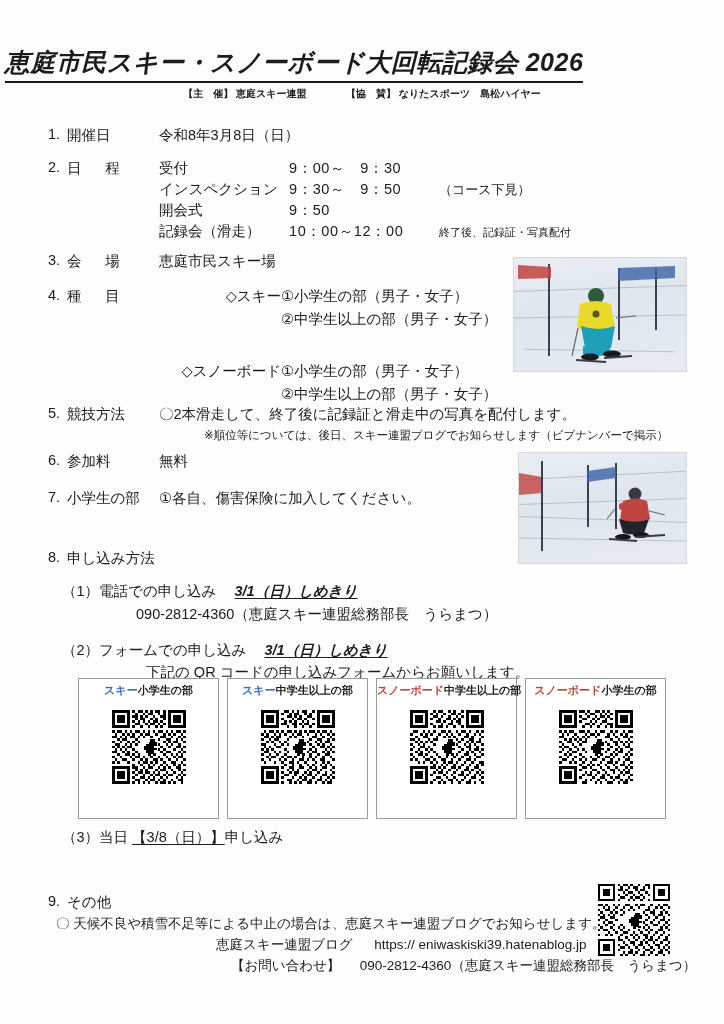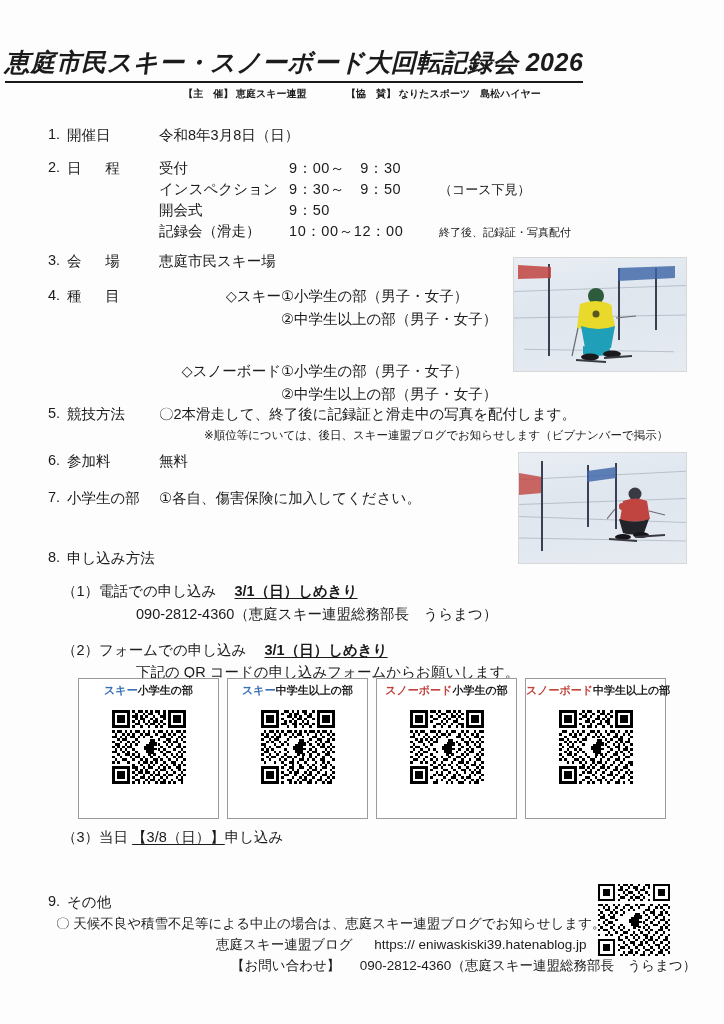--- a/index.html
+++ b/index.html
@@ -154,21 +154,21 @@
   }
   .qr-mini {
     position: absolute;
     width: 74px;
     height: 74px;
   }
 
   
   .sub { position: absolute; font-size: 14.5px; white-space: nowrap; }
   .u { text-decoration: underline; text-underline-offset: 2px; }
-  .b { font-weight: bold; }
+  .b { font-weight: bold; font-style: italic; }
 
   .small13 { font-size: 13.5px; }
 </style>
 </head>
 <body>
 
 <div class="page">
 
   <div class="title-wrap">
     <span class="doc-title">恵庭市民スキー・スノーボード大回転記録会 2026</span>
@@ -274,21 +274,21 @@
     <span style="display:inline-block;width:10px;"></span>
     <span class="u b">3/1（日）しめきり</span>
   </div>
   <div class="sub" style="top:605px; left:136px;">090-2812-4360（恵庭スキー連盟総務部長　うらまつ）</div>
 
   <div class="sub" style="top:641px; left:62px;">
     <span>（2）</span><span>フォームでの申し込み</span>
     <span style="display:inline-block;width:10px;"></span>
     <span class="u b">3/1（日）しめきり</span>
   </div>
-  <div class="sub" style="top:663px; left:136px;text-align:right;">下記の QR コードの申し込みフォームからお願いします。</div>
+  <div class="sub" style="top:663px; left:146px;text-align:right;">下記の QR コードの申し込みフォームからお願いします。</div>
 
   <div class="qr-area" style="top:678px; left:78px;">
 
     <div class="qr-card">
       <div class="qr-title">
         <span class="c-blue">スキー</span><span>小学生の部</span>
       </div>
       <div class="qr-canvas">
         <svg class="qr-mini" style="left:17px; top:9px;" viewBox="0 0 29 29" shape-rendering="crispEdges">
           <rect width="29" height="29" fill="#fff"></rect>
@@ -762,246 +762,20 @@
           <g>
             <rect x="11" y="11" width="7" height="7" fill="#fff"></rect>
             <path fill="#000" d="M15 11.5h2v1h.8v1.6h-1.2v.7h1.1v.9h-1.3v1.1h.9v1.1h-1.2v-.7h-.9v.9h-1v-1.1h-.8v-1.4h-.9v-1.5h.9v-.9h1.1v-.7h.5z"></path>
           </g>
         </svg>
       </div>
     </div>
 
     <div class="qr-card">
       <div class="qr-title">
-        <span class="c-red">スノーボード</span><span>小学生の部</span>
-      </div>
-      <div class="qr-canvas">
-        <svg class="qr-mini" style="left:17px; top:9px;" viewBox="0 0 29 29" shape-rendering="crispEdges">
-          <rect width="29" height="29" fill="#fff"></rect>
-          <g fill="#000">
-            <path d="M0 0h7v7H0z M1 1v5h5V1z M2 2h3v3H2z"></path>
-            <path d="M22 0h7v7h-7z M23 1v5h5V1z M24 2h3v3h-3z"></path>
-            <path d="M0 22h7v7H0z M1 23v5h5v-5z M2 24h3v3H2z"></path>
-            <rect x="8" y="0" width="2" height="1"></rect>
-              <rect x="11" y="0" width="1" height="1"></rect>
-              <rect x="14" y="0" width="2" height="1"></rect>
-              <rect x="17" y="0" width="1" height="1"></rect>
-              <rect x="19" y="0" width="1" height="1"></rect>
-            <rect x="10" y="1" width="1" height="1"></rect>
-              <rect x="12" y="1" width="2" height="1"></rect>
-              <rect x="16" y="1" width="1" height="1"></rect>
-              <rect x="18" y="1" width="1" height="1"></rect>
-              <rect x="20" y="1" width="1" height="1"></rect>
-            <rect x="8" y="2" width="1" height="1"></rect>
-              <rect x="11" y="2" width="1" height="1"></rect>
-              <rect x="14" y="2" width="1" height="1"></rect>
-              <rect x="16" y="2" width="2" height="1"></rect>
-              <rect x="19" y="2" width="1" height="1"></rect>
-            <rect x="9" y="3" width="2" height="1"></rect>
-              <rect x="13" y="3" width="1" height="1"></rect>
-              <rect x="15" y="3" width="1" height="1"></rect>
-              <rect x="18" y="3" width="1" height="1"></rect>
-              <rect x="20" y="3" width="1" height="1"></rect>
-            <rect x="8" y="4" width="1" height="1"></rect>
-              <rect x="12" y="4" width="1" height="1"></rect>
-              <rect x="14" y="4" width="1" height="1"></rect>
-              <rect x="17" y="4" width="2" height="1"></rect>
-            <rect x="10" y="5" width="2" height="1"></rect>
-              <rect x="13" y="5" width="1" height="1"></rect>
-              <rect x="16" y="5" width="1" height="1"></rect>
-              <rect x="19" y="5" width="2" height="1"></rect>
-            <rect x="9" y="6" width="1" height="1"></rect>
-              <rect x="12" y="6" width="1" height="1"></rect>
-              <rect x="15" y="6" width="1" height="1"></rect>
-              <rect x="18" y="6" width="1" height="1"></rect>
-              <rect x="20" y="6" width="1" height="1"></rect>
-            <rect x="0" y="8" width="1" height="1"></rect>
-              <rect x="2" y="8" width="1" height="1"></rect>
-              <rect x="4" y="8" width="2" height="1"></rect>
-              <rect x="8" y="8" width="2" height="1"></rect>
-              <rect x="11" y="8" width="1" height="1"></rect>
-              <rect x="14" y="8" width="1" height="1"></rect>
-              <rect x="16" y="8" width="2" height="1"></rect>
-              <rect x="20" y="8" width="1" height="1"></rect>
-              <rect x="22" y="8" width="1" height="1"></rect>
-              <rect x="25" y="8" width="1" height="1"></rect>
-              <rect x="27" y="8" width="2" height="1"></rect>
-            <rect x="1" y="9" width="1" height="1"></rect>
-              <rect x="3" y="9" width="1" height="1"></rect>
-              <rect x="6" y="9" width="1" height="1"></rect>
-              <rect x="10" y="9" width="1" height="1"></rect>
-              <rect x="12" y="9" width="2" height="1"></rect>
-              <rect x="15" y="9" width="1" height="1"></rect>
-              <rect x="19" y="9" width="1" height="1"></rect>
-              <rect x="21" y="9" width="1" height="1"></rect>
-              <rect x="24" y="9" width="1" height="1"></rect>
-              <rect x="26" y="9" width="1" height="1"></rect>
-            <rect x="0" y="10" width="2" height="1"></rect>
-              <rect x="5" y="10" width="1" height="1"></rect>
-              <rect x="7" y="10" width="1" height="1"></rect>
-              <rect x="9" y="10" width="1" height="1"></rect>
-              <rect x="11" y="10" width="1" height="1"></rect>
-              <rect x="14" y="10" width="1" height="1"></rect>
-              <rect x="18" y="10" width="2" height="1"></rect>
-              <rect x="22" y="10" width="1" height="1"></rect>
-              <rect x="25" y="10" width="2" height="1"></rect>
-              <rect x="28" y="10" width="1" height="1"></rect>
-            <rect x="2" y="11" width="1" height="1"></rect>
-              <rect x="4" y="11" width="1" height="1"></rect>
-              <rect x="6" y="11" width="1" height="1"></rect>
-              <rect x="8" y="11" width="1" height="1"></rect>
-              <rect x="10" y="11" width="1" height="1"></rect>
-              <rect x="17" y="11" width="1" height="1"></rect>
-              <rect x="20" y="11" width="1" height="1"></rect>
-              <rect x="23" y="11" width="1" height="1"></rect>
-              <rect x="27" y="11" width="1" height="1"></rect>
-            <rect x="0" y="12" width="1" height="1"></rect>
-              <rect x="3" y="12" width="2" height="1"></rect>
-              <rect x="7" y="12" width="1" height="1"></rect>
-              <rect x="9" y="12" width="2" height="1"></rect>
-              <rect x="18" y="12" width="1" height="1"></rect>
-              <rect x="21" y="12" width="2" height="1"></rect>
-              <rect x="24" y="12" width="1" height="1"></rect>
-              <rect x="26" y="12" width="1" height="1"></rect>
-              <rect x="28" y="12" width="1" height="1"></rect>
-            <rect x="1" y="13" width="1" height="1"></rect>
-              <rect x="5" y="13" width="1" height="1"></rect>
-              <rect x="8" y="13" width="1" height="1"></rect>
-              <rect x="19" y="13" width="1" height="1"></rect>
-              <rect x="22" y="13" width="1" height="1"></rect>
-              <rect x="25" y="13" width="1" height="1"></rect>
-              <rect x="27" y="13" width="1" height="1"></rect>
-            <rect x="0" y="14" width="1" height="1"></rect>
-              <rect x="2" y="14" width="2" height="1"></rect>
-              <rect x="6" y="14" width="1" height="1"></rect>
-              <rect x="20" y="14" width="1" height="1"></rect>
-              <rect x="23" y="14" width="1" height="1"></rect>
-              <rect x="26" y="14" width="2" height="1"></rect>
-            <rect x="1" y="15" width="1" height="1"></rect>
-              <rect x="4" y="15" width="1" height="1"></rect>
-              <rect x="7" y="15" width="1" height="1"></rect>
-              <rect x="9" y="15" width="1" height="1"></rect>
-              <rect x="19" y="15" width="1" height="1"></rect>
-              <rect x="22" y="15" width="1" height="1"></rect>
-              <rect x="24" y="15" width="1" height="1"></rect>
-              <rect x="28" y="15" width="1" height="1"></rect>
-            <rect x="0" y="16" width="1" height="1"></rect>
-              <rect x="3" y="16" width="1" height="1"></rect>
-              <rect x="5" y="16" width="2" height="1"></rect>
-              <rect x="10" y="16" width="1" height="1"></rect>
-              <rect x="18" y="16" width="1" height="1"></rect>
-              <rect x="21" y="16" width="1" height="1"></rect>
-              <rect x="23" y="16" width="2" height="1"></rect>
-              <rect x="27" y="16" width="1" height="1"></rect>
-            <rect x="2" y="17" width="1" height="1"></rect>
-              <rect x="4" y="17" width="1" height="1"></rect>
-              <rect x="8" y="17" width="1" height="1"></rect>
-              <rect x="11" y="17" width="1" height="1"></rect>
-              <rect x="17" y="17" width="1" height="1"></rect>
-              <rect x="20" y="17" width="1" height="1"></rect>
-              <rect x="22" y="17" width="1" height="1"></rect>
-              <rect x="26" y="17" width="1" height="1"></rect>
-              <rect x="28" y="17" width="1" height="1"></rect>
-            <rect x="0" y="18" width="1" height="1"></rect>
-              <rect x="3" y="18" width="1" height="1"></rect>
-              <rect x="6" y="18" width="1" height="1"></rect>
-              <rect x="9" y="18" width="1" height="1"></rect>
-              <rect x="12" y="18" width="1" height="1"></rect>
-              <rect x="15" y="18" width="1" height="1"></rect>
-              <rect x="18" y="18" width="2" height="1"></rect>
-              <rect x="21" y="18" width="1" height="1"></rect>
-              <rect x="25" y="18" width="1" height="1"></rect>
-              <rect x="27" y="18" width="1" height="1"></rect>
-            <rect x="1" y="19" width="2" height="1"></rect>
-              <rect x="5" y="19" width="1" height="1"></rect>
-              <rect x="8" y="19" width="1" height="1"></rect>
-              <rect x="10" y="19" width="1" height="1"></rect>
-              <rect x="13" y="19" width="2" height="1"></rect>
-              <rect x="17" y="19" width="1" height="1"></rect>
-              <rect x="20" y="19" width="1" height="1"></rect>
-              <rect x="23" y="19" width="1" height="1"></rect>
-              <rect x="26" y="19" width="2" height="1"></rect>
-            <rect x="0" y="20" width="1" height="1"></rect>
-              <rect x="4" y="20" width="1" height="1"></rect>
-              <rect x="6" y="20" width="1" height="1"></rect>
-              <rect x="9" y="20" width="1" height="1"></rect>
-              <rect x="12" y="20" width="1" height="1"></rect>
-              <rect x="16" y="20" width="1" height="1"></rect>
-              <rect x="19" y="20" width="2" height="1"></rect>
-              <rect x="22" y="20" width="1" height="1"></rect>
-              <rect x="25" y="20" width="1" height="1"></rect>
-              <rect x="28" y="20" width="1" height="1"></rect>
-            <rect x="8" y="21" width="1" height="1"></rect>
-              <rect x="11" y="21" width="1" height="1"></rect>
-              <rect x="13" y="21" width="1" height="1"></rect>
-              <rect x="15" y="21" width="1" height="1"></rect>
-              <rect x="18" y="21" width="1" height="1"></rect>
-              <rect x="21" y="21" width="1" height="1"></rect>
-              <rect x="24" y="21" width="2" height="1"></rect>
-              <rect x="27" y="21" width="1" height="1"></rect>
-            <rect x="9" y="22" width="2" height="1"></rect>
-              <rect x="12" y="22" width="1" height="1"></rect>
-              <rect x="16" y="22" width="1" height="1"></rect>
-              <rect x="19" y="22" width="1" height="1"></rect>
-              <rect x="22" y="22" width="1" height="1"></rect>
-              <rect x="26" y="22" width="1" height="1"></rect>
-              <rect x="28" y="22" width="1" height="1"></rect>
-            <rect x="8" y="23" width="1" height="1"></rect>
-              <rect x="13" y="23" width="2" height="1"></rect>
-              <rect x="17" y="23" width="1" height="1"></rect>
-              <rect x="20" y="23" width="2" height="1"></rect>
-              <rect x="23" y="23" width="1" height="1"></rect>
-              <rect x="25" y="23" width="1" height="1"></rect>
-              <rect x="27" y="23" width="1" height="1"></rect>
-            <rect x="10" y="24" width="1" height="1"></rect>
-              <rect x="12" y="24" width="1" height="1"></rect>
-              <rect x="15" y="24" width="1" height="1"></rect>
-              <rect x="18" y="24" width="1" height="1"></rect>
-              <rect x="21" y="24" width="1" height="1"></rect>
-              <rect x="24" y="24" width="1" height="1"></rect>
-              <rect x="26" y="24" width="2" height="1"></rect>
-            <rect x="9" y="25" width="1" height="1"></rect>
-              <rect x="11" y="25" width="2" height="1"></rect>
-              <rect x="14" y="25" width="1" height="1"></rect>
-              <rect x="17" y="25" width="1" height="1"></rect>
-              <rect x="19" y="25" width="1" height="1"></rect>
-              <rect x="23" y="25" width="1" height="1"></rect>
-              <rect x="25" y="25" width="1" height="1"></rect>
-              <rect x="28" y="25" width="1" height="1"></rect>
-            <rect x="8" y="26" width="1" height="1"></rect>
-              <rect x="13" y="26" width="1" height="1"></rect>
-              <rect x="16" y="26" width="2" height="1"></rect>
-              <rect x="20" y="26" width="1" height="1"></rect>
-              <rect x="22" y="26" width="2" height="1"></rect>
-              <rect x="27" y="26" width="1" height="1"></rect>
-            <rect x="10" y="27" width="1" height="1"></rect>
-              <rect x="12" y="27" width="1" height="1"></rect>
-              <rect x="15" y="27" width="1" height="1"></rect>
-              <rect x="18" y="27" width="1" height="1"></rect>
-              <rect x="21" y="27" width="1" height="1"></rect>
-              <rect x="24" y="27" width="1" height="1"></rect>
-              <rect x="26" y="27" width="1" height="1"></rect>
-              <rect x="28" y="27" width="1" height="1"></rect>
-            <rect x="9" y="28" width="2" height="1"></rect>
-              <rect x="14" y="28" width="1" height="1"></rect>
-              <rect x="16" y="28" width="1" height="1"></rect>
-              <rect x="19" y="28" width="2" height="1"></rect>
-              <rect x="23" y="28" width="1" height="1"></rect>
-              <rect x="25" y="28" width="2" height="1"></rect>
-          </g>
-          <g>
-            <rect x="11" y="11" width="7" height="7" fill="#fff"></rect>
-            <path fill="#000" d="M15 11.5h2v1h.8v1.6h-1.2v.7h1.1v.9h-1.3v1.1h.9v1.1h-1.2v-.7h-.9v.9h-1v-1.1h-.8v-1.4h-.9v-1.5h.9v-.9h1.1v-.7h.5z"></path>
-          </g>
-        </svg>
-      </div>
-    </div>
-
-    <div class="qr-card">
-      <div class="qr-title">
         <span class="c-red">スノーボード</span><span>中学生以上の部</span>
       </div>
       <div class="qr-canvas">
         <svg class="qr-mini" style="left:17px; top:9px;" viewBox="0 0 29 29" shape-rendering="crispEdges">
           <rect width="29" height="29" fill="#fff"></rect>
           <g fill="#000">
             <path d="M0 0h7v7H0z M1 1v5h5V1z M2 2h3v3H2z"></path>
             <path d="M22 0h7v7h-7z M23 1v5h5V1z M24 2h3v3h-3z"></path>
             <path d="M0 22h7v7H0z M1 23v5h5v-5z M2 24h3v3H2z"></path>
             <rect x="9" y="0" width="1" height="1"></rect>
@@ -1213,20 +987,246 @@
               <rect x="25" y="28" width="1" height="1"></rect>
               <rect x="28" y="28" width="1" height="1"></rect>
           </g>
           <g>
             <rect x="11" y="11" width="7" height="7" fill="#fff"></rect>
             <path fill="#000" d="M15 11.5h2v1h.8v1.6h-1.2v.7h1.1v.9h-1.3v1.1h.9v1.1h-1.2v-.7h-.9v.9h-1v-1.1h-.8v-1.4h-.9v-1.5h.9v-.9h1.1v-.7h.5z"></path>
           </g>
         </svg>
       </div>
     </div>
+
+    <div class="qr-card">
+      <div class="qr-title">
+        <span class="c-red">スノーボード</span><span>小学生の部</span>
+      </div>
+      <div class="qr-canvas">
+        <svg class="qr-mini" style="left:17px; top:9px;" viewBox="0 0 29 29" shape-rendering="crispEdges">
+          <rect width="29" height="29" fill="#fff"></rect>
+          <g fill="#000">
+            <path d="M0 0h7v7H0z M1 1v5h5V1z M2 2h3v3H2z"></path>
+            <path d="M22 0h7v7h-7z M23 1v5h5V1z M24 2h3v3h-3z"></path>
+            <path d="M0 22h7v7H0z M1 23v5h5v-5z M2 24h3v3H2z"></path>
+            <rect x="8" y="0" width="2" height="1"></rect>
+              <rect x="11" y="0" width="1" height="1"></rect>
+              <rect x="14" y="0" width="2" height="1"></rect>
+              <rect x="17" y="0" width="1" height="1"></rect>
+              <rect x="19" y="0" width="1" height="1"></rect>
+            <rect x="10" y="1" width="1" height="1"></rect>
+              <rect x="12" y="1" width="2" height="1"></rect>
+              <rect x="16" y="1" width="1" height="1"></rect>
+              <rect x="18" y="1" width="1" height="1"></rect>
+              <rect x="20" y="1" width="1" height="1"></rect>
+            <rect x="8" y="2" width="1" height="1"></rect>
+              <rect x="11" y="2" width="1" height="1"></rect>
+              <rect x="14" y="2" width="1" height="1"></rect>
+              <rect x="16" y="2" width="2" height="1"></rect>
+              <rect x="19" y="2" width="1" height="1"></rect>
+            <rect x="9" y="3" width="2" height="1"></rect>
+              <rect x="13" y="3" width="1" height="1"></rect>
+              <rect x="15" y="3" width="1" height="1"></rect>
+              <rect x="18" y="3" width="1" height="1"></rect>
+              <rect x="20" y="3" width="1" height="1"></rect>
+            <rect x="8" y="4" width="1" height="1"></rect>
+              <rect x="12" y="4" width="1" height="1"></rect>
+              <rect x="14" y="4" width="1" height="1"></rect>
+              <rect x="17" y="4" width="2" height="1"></rect>
+            <rect x="10" y="5" width="2" height="1"></rect>
+              <rect x="13" y="5" width="1" height="1"></rect>
+              <rect x="16" y="5" width="1" height="1"></rect>
+              <rect x="19" y="5" width="2" height="1"></rect>
+            <rect x="9" y="6" width="1" height="1"></rect>
+              <rect x="12" y="6" width="1" height="1"></rect>
+              <rect x="15" y="6" width="1" height="1"></rect>
+              <rect x="18" y="6" width="1" height="1"></rect>
+              <rect x="20" y="6" width="1" height="1"></rect>
+            <rect x="0" y="8" width="1" height="1"></rect>
+              <rect x="2" y="8" width="1" height="1"></rect>
+              <rect x="4" y="8" width="2" height="1"></rect>
+              <rect x="8" y="8" width="2" height="1"></rect>
+              <rect x="11" y="8" width="1" height="1"></rect>
+              <rect x="14" y="8" width="1" height="1"></rect>
+              <rect x="16" y="8" width="2" height="1"></rect>
+              <rect x="20" y="8" width="1" height="1"></rect>
+              <rect x="22" y="8" width="1" height="1"></rect>
+              <rect x="25" y="8" width="1" height="1"></rect>
+              <rect x="27" y="8" width="2" height="1"></rect>
+            <rect x="1" y="9" width="1" height="1"></rect>
+              <rect x="3" y="9" width="1" height="1"></rect>
+              <rect x="6" y="9" width="1" height="1"></rect>
+              <rect x="10" y="9" width="1" height="1"></rect>
+              <rect x="12" y="9" width="2" height="1"></rect>
+              <rect x="15" y="9" width="1" height="1"></rect>
+              <rect x="19" y="9" width="1" height="1"></rect>
+              <rect x="21" y="9" width="1" height="1"></rect>
+              <rect x="24" y="9" width="1" height="1"></rect>
+              <rect x="26" y="9" width="1" height="1"></rect>
+            <rect x="0" y="10" width="2" height="1"></rect>
+              <rect x="5" y="10" width="1" height="1"></rect>
+              <rect x="7" y="10" width="1" height="1"></rect>
+              <rect x="9" y="10" width="1" height="1"></rect>
+              <rect x="11" y="10" width="1" height="1"></rect>
+              <rect x="14" y="10" width="1" height="1"></rect>
+              <rect x="18" y="10" width="2" height="1"></rect>
+              <rect x="22" y="10" width="1" height="1"></rect>
+              <rect x="25" y="10" width="2" height="1"></rect>
+              <rect x="28" y="10" width="1" height="1"></rect>
+            <rect x="2" y="11" width="1" height="1"></rect>
+              <rect x="4" y="11" width="1" height="1"></rect>
+              <rect x="6" y="11" width="1" height="1"></rect>
+              <rect x="8" y="11" width="1" height="1"></rect>
+              <rect x="10" y="11" width="1" height="1"></rect>
+              <rect x="17" y="11" width="1" height="1"></rect>
+              <rect x="20" y="11" width="1" height="1"></rect>
+              <rect x="23" y="11" width="1" height="1"></rect>
+              <rect x="27" y="11" width="1" height="1"></rect>
+            <rect x="0" y="12" width="1" height="1"></rect>
+              <rect x="3" y="12" width="2" height="1"></rect>
+              <rect x="7" y="12" width="1" height="1"></rect>
+              <rect x="9" y="12" width="2" height="1"></rect>
+              <rect x="18" y="12" width="1" height="1"></rect>
+              <rect x="21" y="12" width="2" height="1"></rect>
+              <rect x="24" y="12" width="1" height="1"></rect>
+              <rect x="26" y="12" width="1" height="1"></rect>
+              <rect x="28" y="12" width="1" height="1"></rect>
+            <rect x="1" y="13" width="1" height="1"></rect>
+              <rect x="5" y="13" width="1" height="1"></rect>
+              <rect x="8" y="13" width="1" height="1"></rect>
+              <rect x="19" y="13" width="1" height="1"></rect>
+              <rect x="22" y="13" width="1" height="1"></rect>
+              <rect x="25" y="13" width="1" height="1"></rect>
+              <rect x="27" y="13" width="1" height="1"></rect>
+            <rect x="0" y="14" width="1" height="1"></rect>
+              <rect x="2" y="14" width="2" height="1"></rect>
+              <rect x="6" y="14" width="1" height="1"></rect>
+              <rect x="20" y="14" width="1" height="1"></rect>
+              <rect x="23" y="14" width="1" height="1"></rect>
+              <rect x="26" y="14" width="2" height="1"></rect>
+            <rect x="1" y="15" width="1" height="1"></rect>
+              <rect x="4" y="15" width="1" height="1"></rect>
+              <rect x="7" y="15" width="1" height="1"></rect>
+              <rect x="9" y="15" width="1" height="1"></rect>
+              <rect x="19" y="15" width="1" height="1"></rect>
+              <rect x="22" y="15" width="1" height="1"></rect>
+              <rect x="24" y="15" width="1" height="1"></rect>
+              <rect x="28" y="15" width="1" height="1"></rect>
+            <rect x="0" y="16" width="1" height="1"></rect>
+              <rect x="3" y="16" width="1" height="1"></rect>
+              <rect x="5" y="16" width="2" height="1"></rect>
+              <rect x="10" y="16" width="1" height="1"></rect>
+              <rect x="18" y="16" width="1" height="1"></rect>
+              <rect x="21" y="16" width="1" height="1"></rect>
+              <rect x="23" y="16" width="2" height="1"></rect>
+              <rect x="27" y="16" width="1" height="1"></rect>
+            <rect x="2" y="17" width="1" height="1"></rect>
+              <rect x="4" y="17" width="1" height="1"></rect>
+              <rect x="8" y="17" width="1" height="1"></rect>
+              <rect x="11" y="17" width="1" height="1"></rect>
+              <rect x="17" y="17" width="1" height="1"></rect>
+              <rect x="20" y="17" width="1" height="1"></rect>
+              <rect x="22" y="17" width="1" height="1"></rect>
+              <rect x="26" y="17" width="1" height="1"></rect>
+              <rect x="28" y="17" width="1" height="1"></rect>
+            <rect x="0" y="18" width="1" height="1"></rect>
+              <rect x="3" y="18" width="1" height="1"></rect>
+              <rect x="6" y="18" width="1" height="1"></rect>
+              <rect x="9" y="18" width="1" height="1"></rect>
+              <rect x="12" y="18" width="1" height="1"></rect>
+              <rect x="15" y="18" width="1" height="1"></rect>
+              <rect x="18" y="18" width="2" height="1"></rect>
+              <rect x="21" y="18" width="1" height="1"></rect>
+              <rect x="25" y="18" width="1" height="1"></rect>
+              <rect x="27" y="18" width="1" height="1"></rect>
+            <rect x="1" y="19" width="2" height="1"></rect>
+              <rect x="5" y="19" width="1" height="1"></rect>
+              <rect x="8" y="19" width="1" height="1"></rect>
+              <rect x="10" y="19" width="1" height="1"></rect>
+              <rect x="13" y="19" width="2" height="1"></rect>
+              <rect x="17" y="19" width="1" height="1"></rect>
+              <rect x="20" y="19" width="1" height="1"></rect>
+              <rect x="23" y="19" width="1" height="1"></rect>
+              <rect x="26" y="19" width="2" height="1"></rect>
+            <rect x="0" y="20" width="1" height="1"></rect>
+              <rect x="4" y="20" width="1" height="1"></rect>
+              <rect x="6" y="20" width="1" height="1"></rect>
+              <rect x="9" y="20" width="1" height="1"></rect>
+              <rect x="12" y="20" width="1" height="1"></rect>
+              <rect x="16" y="20" width="1" height="1"></rect>
+              <rect x="19" y="20" width="2" height="1"></rect>
+              <rect x="22" y="20" width="1" height="1"></rect>
+              <rect x="25" y="20" width="1" height="1"></rect>
+              <rect x="28" y="20" width="1" height="1"></rect>
+            <rect x="8" y="21" width="1" height="1"></rect>
+              <rect x="11" y="21" width="1" height="1"></rect>
+              <rect x="13" y="21" width="1" height="1"></rect>
+              <rect x="15" y="21" width="1" height="1"></rect>
+              <rect x="18" y="21" width="1" height="1"></rect>
+              <rect x="21" y="21" width="1" height="1"></rect>
+              <rect x="24" y="21" width="2" height="1"></rect>
+              <rect x="27" y="21" width="1" height="1"></rect>
+            <rect x="9" y="22" width="2" height="1"></rect>
+              <rect x="12" y="22" width="1" height="1"></rect>
+              <rect x="16" y="22" width="1" height="1"></rect>
+              <rect x="19" y="22" width="1" height="1"></rect>
+              <rect x="22" y="22" width="1" height="1"></rect>
+              <rect x="26" y="22" width="1" height="1"></rect>
+              <rect x="28" y="22" width="1" height="1"></rect>
+            <rect x="8" y="23" width="1" height="1"></rect>
+              <rect x="13" y="23" width="2" height="1"></rect>
+              <rect x="17" y="23" width="1" height="1"></rect>
+              <rect x="20" y="23" width="2" height="1"></rect>
+              <rect x="23" y="23" width="1" height="1"></rect>
+              <rect x="25" y="23" width="1" height="1"></rect>
+              <rect x="27" y="23" width="1" height="1"></rect>
+            <rect x="10" y="24" width="1" height="1"></rect>
+              <rect x="12" y="24" width="1" height="1"></rect>
+              <rect x="15" y="24" width="1" height="1"></rect>
+              <rect x="18" y="24" width="1" height="1"></rect>
+              <rect x="21" y="24" width="1" height="1"></rect>
+              <rect x="24" y="24" width="1" height="1"></rect>
+              <rect x="26" y="24" width="2" height="1"></rect>
+            <rect x="9" y="25" width="1" height="1"></rect>
+              <rect x="11" y="25" width="2" height="1"></rect>
+              <rect x="14" y="25" width="1" height="1"></rect>
+              <rect x="17" y="25" width="1" height="1"></rect>
+              <rect x="19" y="25" width="1" height="1"></rect>
+              <rect x="23" y="25" width="1" height="1"></rect>
+              <rect x="25" y="25" width="1" height="1"></rect>
+              <rect x="28" y="25" width="1" height="1"></rect>
+            <rect x="8" y="26" width="1" height="1"></rect>
+              <rect x="13" y="26" width="1" height="1"></rect>
+              <rect x="16" y="26" width="2" height="1"></rect>
+              <rect x="20" y="26" width="1" height="1"></rect>
+              <rect x="22" y="26" width="2" height="1"></rect>
+              <rect x="27" y="26" width="1" height="1"></rect>
+            <rect x="10" y="27" width="1" height="1"></rect>
+              <rect x="12" y="27" width="1" height="1"></rect>
+              <rect x="15" y="27" width="1" height="1"></rect>
+              <rect x="18" y="27" width="1" height="1"></rect>
+              <rect x="21" y="27" width="1" height="1"></rect>
+              <rect x="24" y="27" width="1" height="1"></rect>
+              <rect x="26" y="27" width="1" height="1"></rect>
+              <rect x="28" y="27" width="1" height="1"></rect>
+            <rect x="9" y="28" width="2" height="1"></rect>
+              <rect x="14" y="28" width="1" height="1"></rect>
+              <rect x="16" y="28" width="1" height="1"></rect>
+              <rect x="19" y="28" width="2" height="1"></rect>
+              <rect x="23" y="28" width="1" height="1"></rect>
+              <rect x="25" y="28" width="2" height="1"></rect>
+          </g>
+          <g>
+            <rect x="11" y="11" width="7" height="7" fill="#fff"></rect>
+            <path fill="#000" d="M15 11.5h2v1h.8v1.6h-1.2v.7h1.1v.9h-1.3v1.1h.9v1.1h-1.2v-.7h-.9v.9h-1v-1.1h-.8v-1.4h-.9v-1.5h.9v-.9h1.1v-.7h.5z"></path>
+          </g>
+        </svg>
+      </div>
+    </div>
   </div>
 
   <div class="sub" style="top:828px; left:62px;">
     <span>（3）</span><span>当日</span>
     <span class="u">【3/8（日）】</span><span>申し込み</span>
   </div>
 
   <div class="row" style="top:893px; left:38px;">
     <span class="num">9.</span>
     <span class="lbl" style="width:auto;">その他</span>

